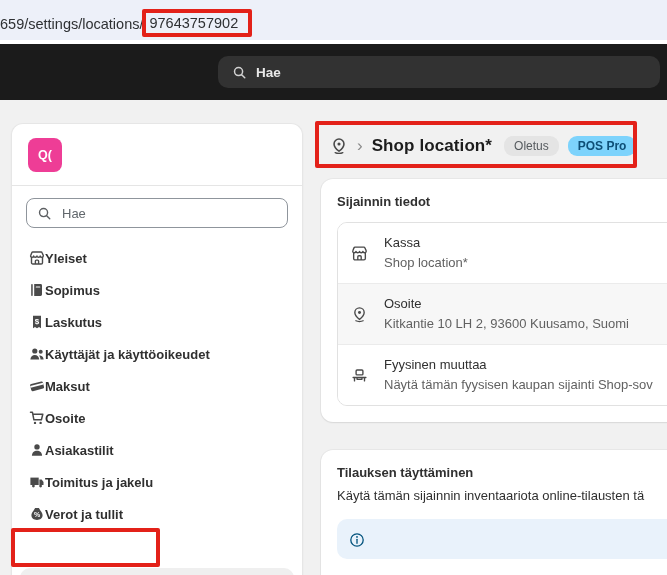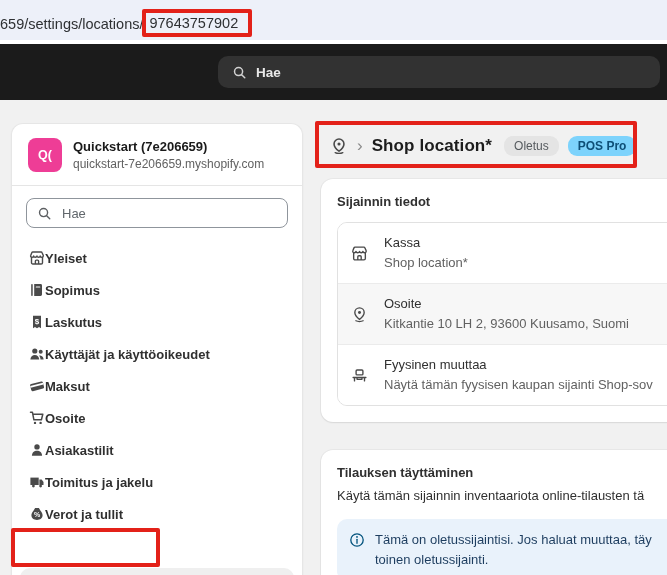--- a/index.html
+++ b/index.html
@@ -123,24 +123,20 @@
       </svg>
     <span class="txt">Hae</span>
   </div>
 </div>
 
 <div class="canvas"></div>
 
 <div class="sidebar-card">
   <div class="store-header">
     <div class="avatar" style="background: rgb(238, 61, 150);">Q(</div>
-    <div>
-      <div class="store-name">Quickstart (7e206659)</div>
-      <div class="store-domain">quickstart-7e206659.myshopify.com</div>
-    </div>
   </div>
   <div class="side-divider"></div>
   <div class="side-search">
     <svg width="15" height="15" viewBox="0 0 16 16" fill="none" stroke="#5c5f62" stroke-width="1.5" stroke-linecap="round">
         <circle cx="7" cy="7" r="4.3"></circle>
         <path d="M10.3 10.3 13.6 13.6"></path>
       </svg>
     <input placeholder="Hae" style="">
   </div>
   <div class="menu">
@@ -294,21 +290,17 @@
 
 <div class="card card2">
   <div class="card-title">Tilauksen täyttäminen</div>
   <div class="card-sub">Käytä tämän sijainnin inventaariota online-tilausten tä</div>
   <div class="banner" style="background: rgb(233, 242, 251);">
     <svg width="16" height="16" viewBox="0 0 16 16" fill="none" stroke="#00527c" stroke-width="1.3">
       <circle cx="8" cy="8" r="6.2"></circle>
       <path d="M8 7.3v4" stroke-linecap="round"></path>
       <circle cx="8" cy="4.9" r="0.9" fill="#00527c" stroke="none"></circle>
     </svg>
-    <div>
-      <div class="banner-line" style="color: rgb(29, 61, 95);">Tämä on oletussijaintisi. Jos haluat muuttaa, täy</div>
-      <div class="banner-line" style="color: rgb(29, 61, 95);">toinen oletussijainti.</div>
-    </div>
   </div>
 </div>
 
 <div class="anno anno-header" style="border-color: rgb(227, 33, 25);"></div>
 <div class="anno anno-sidebar" style="border-color: rgb(227, 33, 25);"></div>
 
 </body></html>

